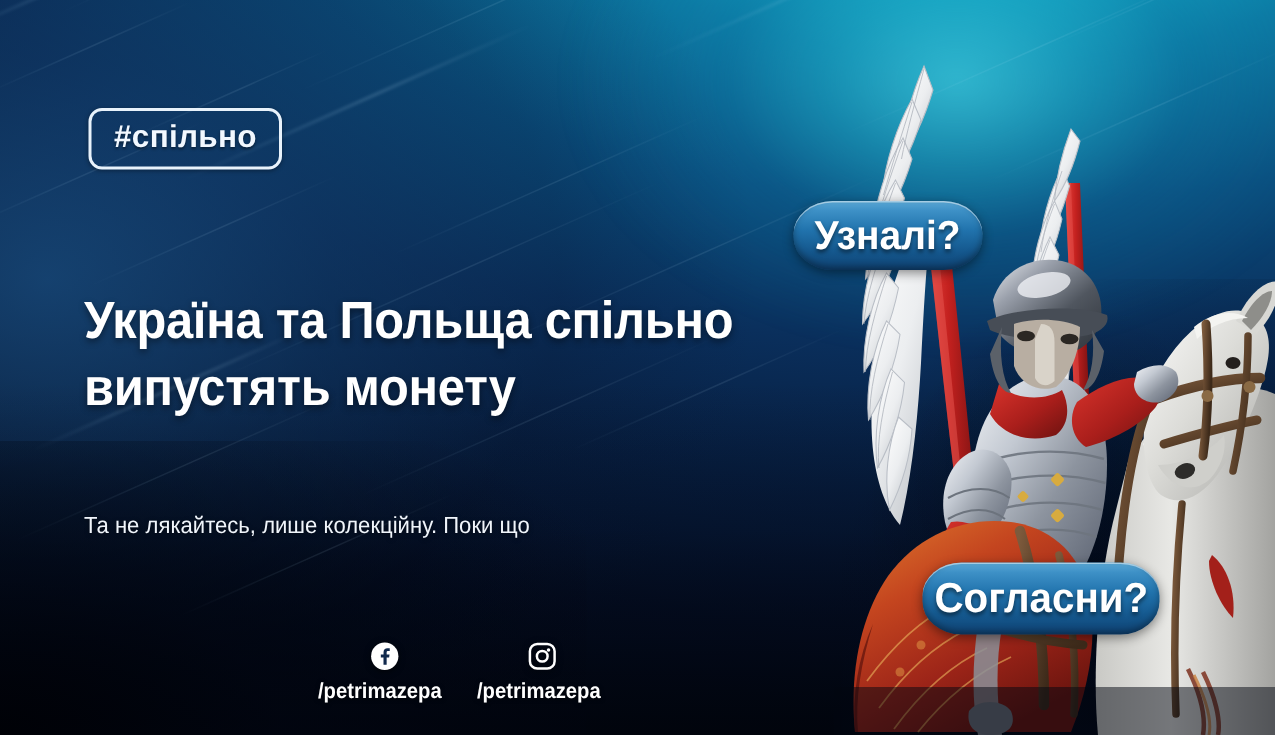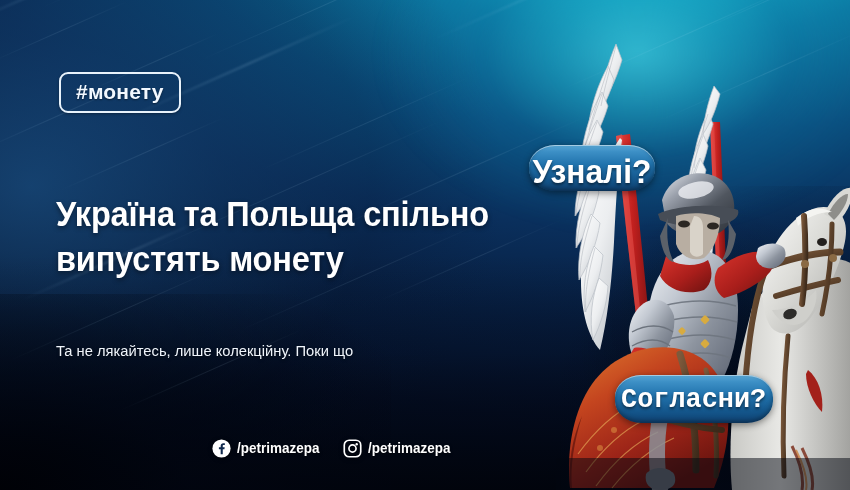--- a/index.html
+++ b/index.html
@@ -87,29 +87,29 @@
     border-radius:26px/22px;
     background:linear-gradient(to bottom,#5ba9d6 0%,#3d90c6 14%,#2173ad 42%,#15598f 72%,#0f4273 100%);
     box-shadow:
       inset 0 1px 0 rgba(255,255,255,.48),
       inset 0 -2px 5px rgba(0,0,0,.34),
       0 2px 7px rgba(0,0,0,.45);
     text-shadow:0 2px 3px rgba(0,0,0,.50);
     display:flex;align-items:center;justify-content:center;
   }
   .bubble span{transform:scaleX(.96);display:inline-block;}
-  .bubble-1{left:529px;top:145px;width:126px;height:46px;font-size:33px;align-items:flex-end;}
-  .bubble-2{left:615px;top:375px;width:158px;height:48px;font-size:28px;font-family:Liberation Mono, monospace;}
+  .bubble-1{left:529px;top:134px;width:126px;height:46px;font-size:27px;}
+  .bubble-2{left:615px;top:375px;width:158px;height:48px;font-size:28px;}
 
   
   .social{
     position:absolute;left:212px;top:434px;height:28px;
     display:flex;align-items:center;gap:17px;
   }
-  .social-item{display:flex;align-items:center;gap:6px;}
+  .social-item{display:flex;align-items:center;gap:6px;flex-direction:column;}
   .social-item .label{
     color:#ffffff;font-size:14.5px;font-weight:700;white-space:nowrap;
     transform:scaleX(.93);transform-origin:left center;display:inline-block;
     text-shadow:0 1px 3px rgba(0,0,0,.65);
   }
   .sico{width:19px;height:19px;flex:0 0 19px;display:block;
         filter:drop-shadow(0 1px 2px rgba(0,0,0,.6));}
 </style>
 </head>
 <body>
@@ -382,21 +382,21 @@
       <g stroke="#c9803f" stroke-width="2" fill="none" opacity=".8">
         <path d="M240 432 C248 448 252 462 250 472"></path>
       </g>
 
       <path d="M252 352 C262 360 268 376 266 394 C258 386 250 370 250 356 Z" fill="#a3201a"></path>
 
       <path d="M0 440 L300 440 L300 472 L0 472 Z" fill="rgba(2,6,16,.5)"></path>
     </svg>
   </div>
 
-  <div class="hashtag">#монету</div>
+  <div class="hashtag">#спільно</div>
 
   <div class="headline">Україна та Польща спільно
 випустять монету</div>
 
   <div class="subline">Та не лякайтесь, лише колекційну. Поки що</div>
 
   <div class="bubble bubble-1">
     <span>Узналі?</span>
   </div>
   <div class="bubble bubble-2">

